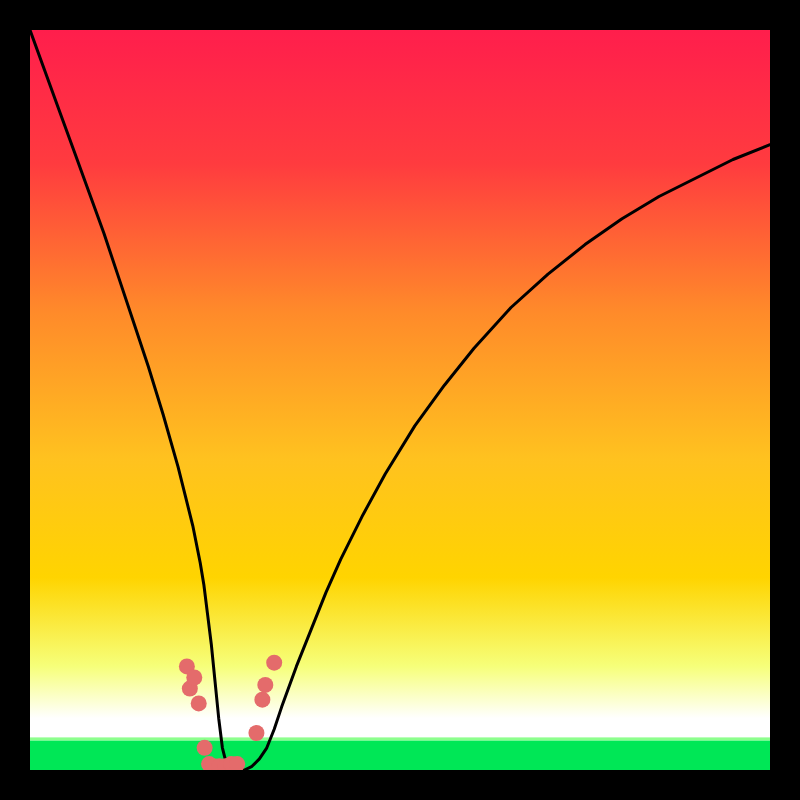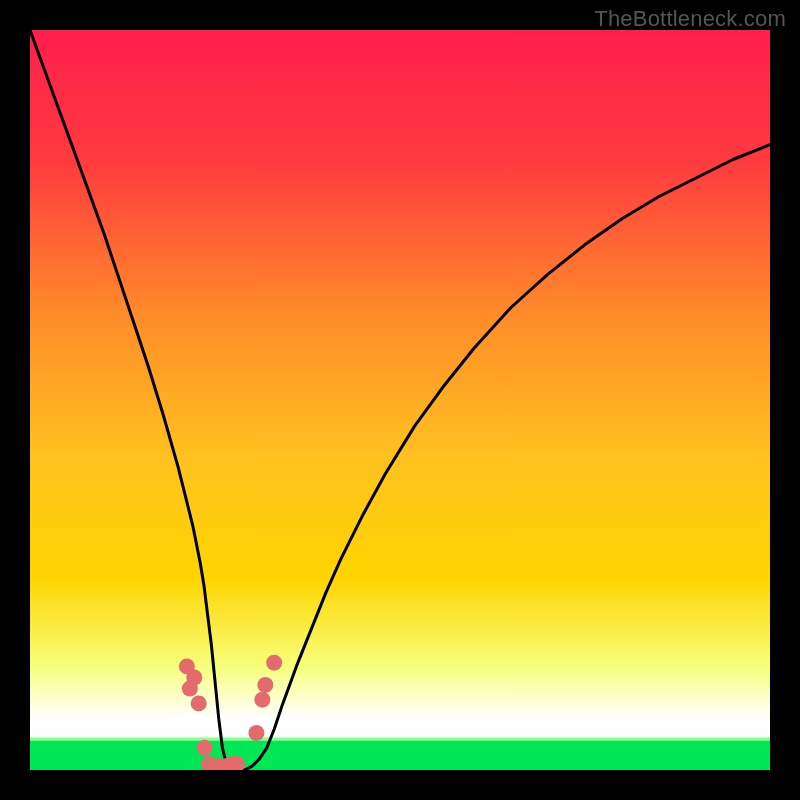--- a/index.html
+++ b/index.html
@@ -5,21 +5,20 @@
   html,body{margin:0;padding:0;width:800px;height:800px;background:#000;overflow:hidden;font-family:Arial,Helvetica,sans-serif}
   #stage{position:relative;width:800px;height:800px}
   #plot{position:absolute;left:30px;top:30px;width:740px;height:740px}
   #plot svg{display:block;width:740px;height:740px}
   #watermark{position:absolute;top:6px;right:14px;color:#555;font-size:22px;font-weight:400;letter-spacing:.2px}
 </style>
 </head>
 <body>
 
 <div id="stage">
-  <div id="watermark">TheBottleneck.com</div>
   <div id="plot">
       <svg viewBox="0 0 740 740" width="740" height="740">
         <defs>
           <linearGradient id="bg" x1="0" y1="0" x2="0" y2="1">
             <stop offset="0%" stop-color="#ff1e4c"></stop>
             <stop offset="18%" stop-color="#ff3b3f"></stop>
             <stop offset="38%" stop-color="#ff8a2a"></stop>
             <stop offset="57.99999999999999%" stop-color="#ffc21f"></stop>
             <stop offset="74%" stop-color="#ffd400"></stop>
             <stop offset="86%" stop-color="#f6ff7a"></stop>

